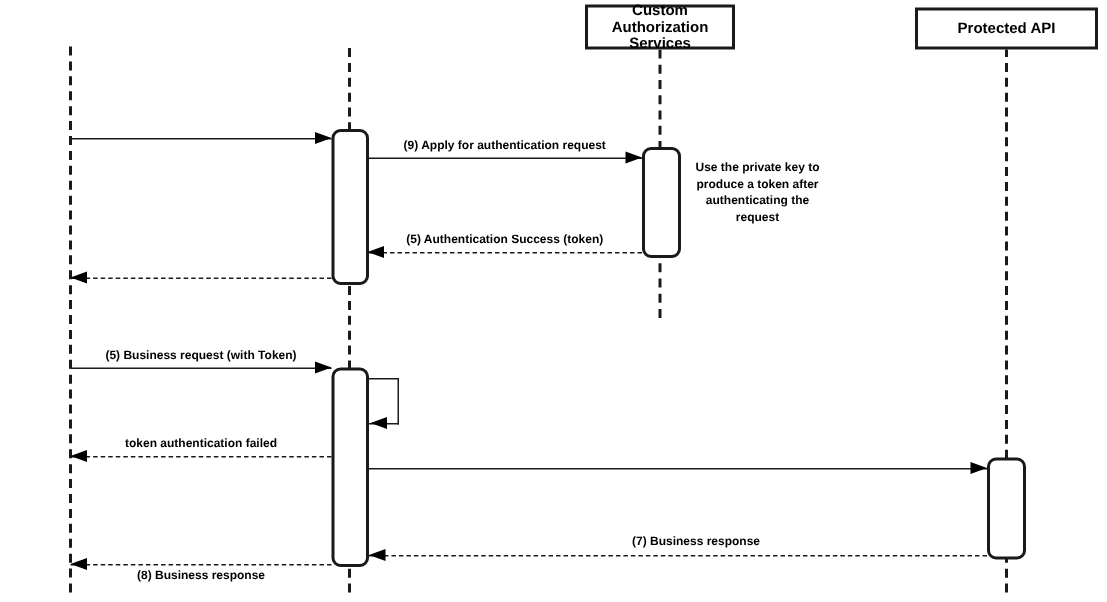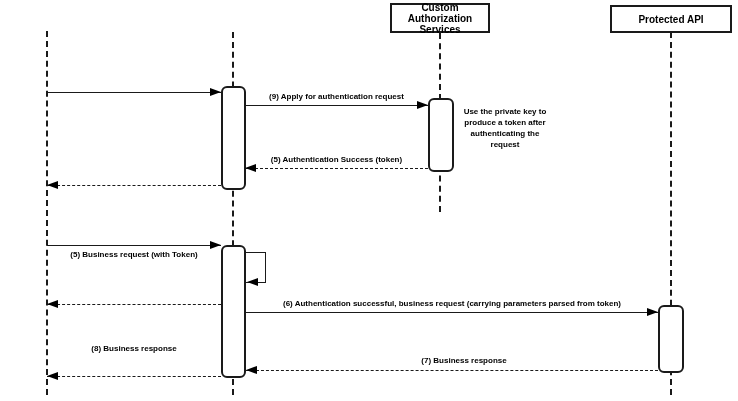--- a/index.html
+++ b/index.html
@@ -73,37 +73,37 @@
   </div>
   <div class="msg-label" style="left:245px; top:155px; width:183px;">(5) Authentication Success (token)</div>
 
   <div class="msg dashed" style="left:47px; top:185px; width:174px;">
     <div class="head left"></div>
   </div>
 
   <div class="msg solid" style="left:47px; top:245px; width:174px;">
     <div class="head right"></div>
   </div>
-  <div class="msg-label" style="left:47px; top:232px; width:174px;margin-top:18px;">(5) Business request (with Token)</div>
+  <div class="msg-label" style="left:47px; top:232px; width:174px;">(5) Business request (with Token)</div>
 
   <div class="self-loop" style="left:246px; top:252px; width:20px; height:31px;"></div>
   <div class="loop-head" style="left:247px; top:278px;"></div>
 
   <div class="msg dashed" style="left:47px; top:304px; width:174px;">
     <div class="head left"></div>
   </div>
+  <div class="msg-label" style="left:47px; top:291px; width:174px;">token authentication failed</div>
 
   <div class="msg solid" style="left:246px; top:312px; width:412px;">
     <div class="head right"></div>
   </div>
-  <div class="msg-label" style="left:246px; top:299px; width:412px;">(6) Authentication successful, business request (carrying parameters parsed from token)</div>
 
   <div class="msg dashed" style="left:246px; top:370px; width:412px;">
     <div class="head left"></div>
   </div>
   <div class="msg-label" style="left:246px; top:356px; width:436px;">(7) Business response</div>
 
   <div class="msg dashed" style="left:47px; top:376px; width:174px;">
     <div class="head left"></div>
   </div>
-  <div class="msg-label" style="left:47px; top:344px; width:174px;text-align:center;">(8) Business response</div>
+  <div class="msg-label" style="left:47px; top:379px; width:174px;text-align:center;">(8) Business response</div>
 
 </div>
 
 </body></html>

